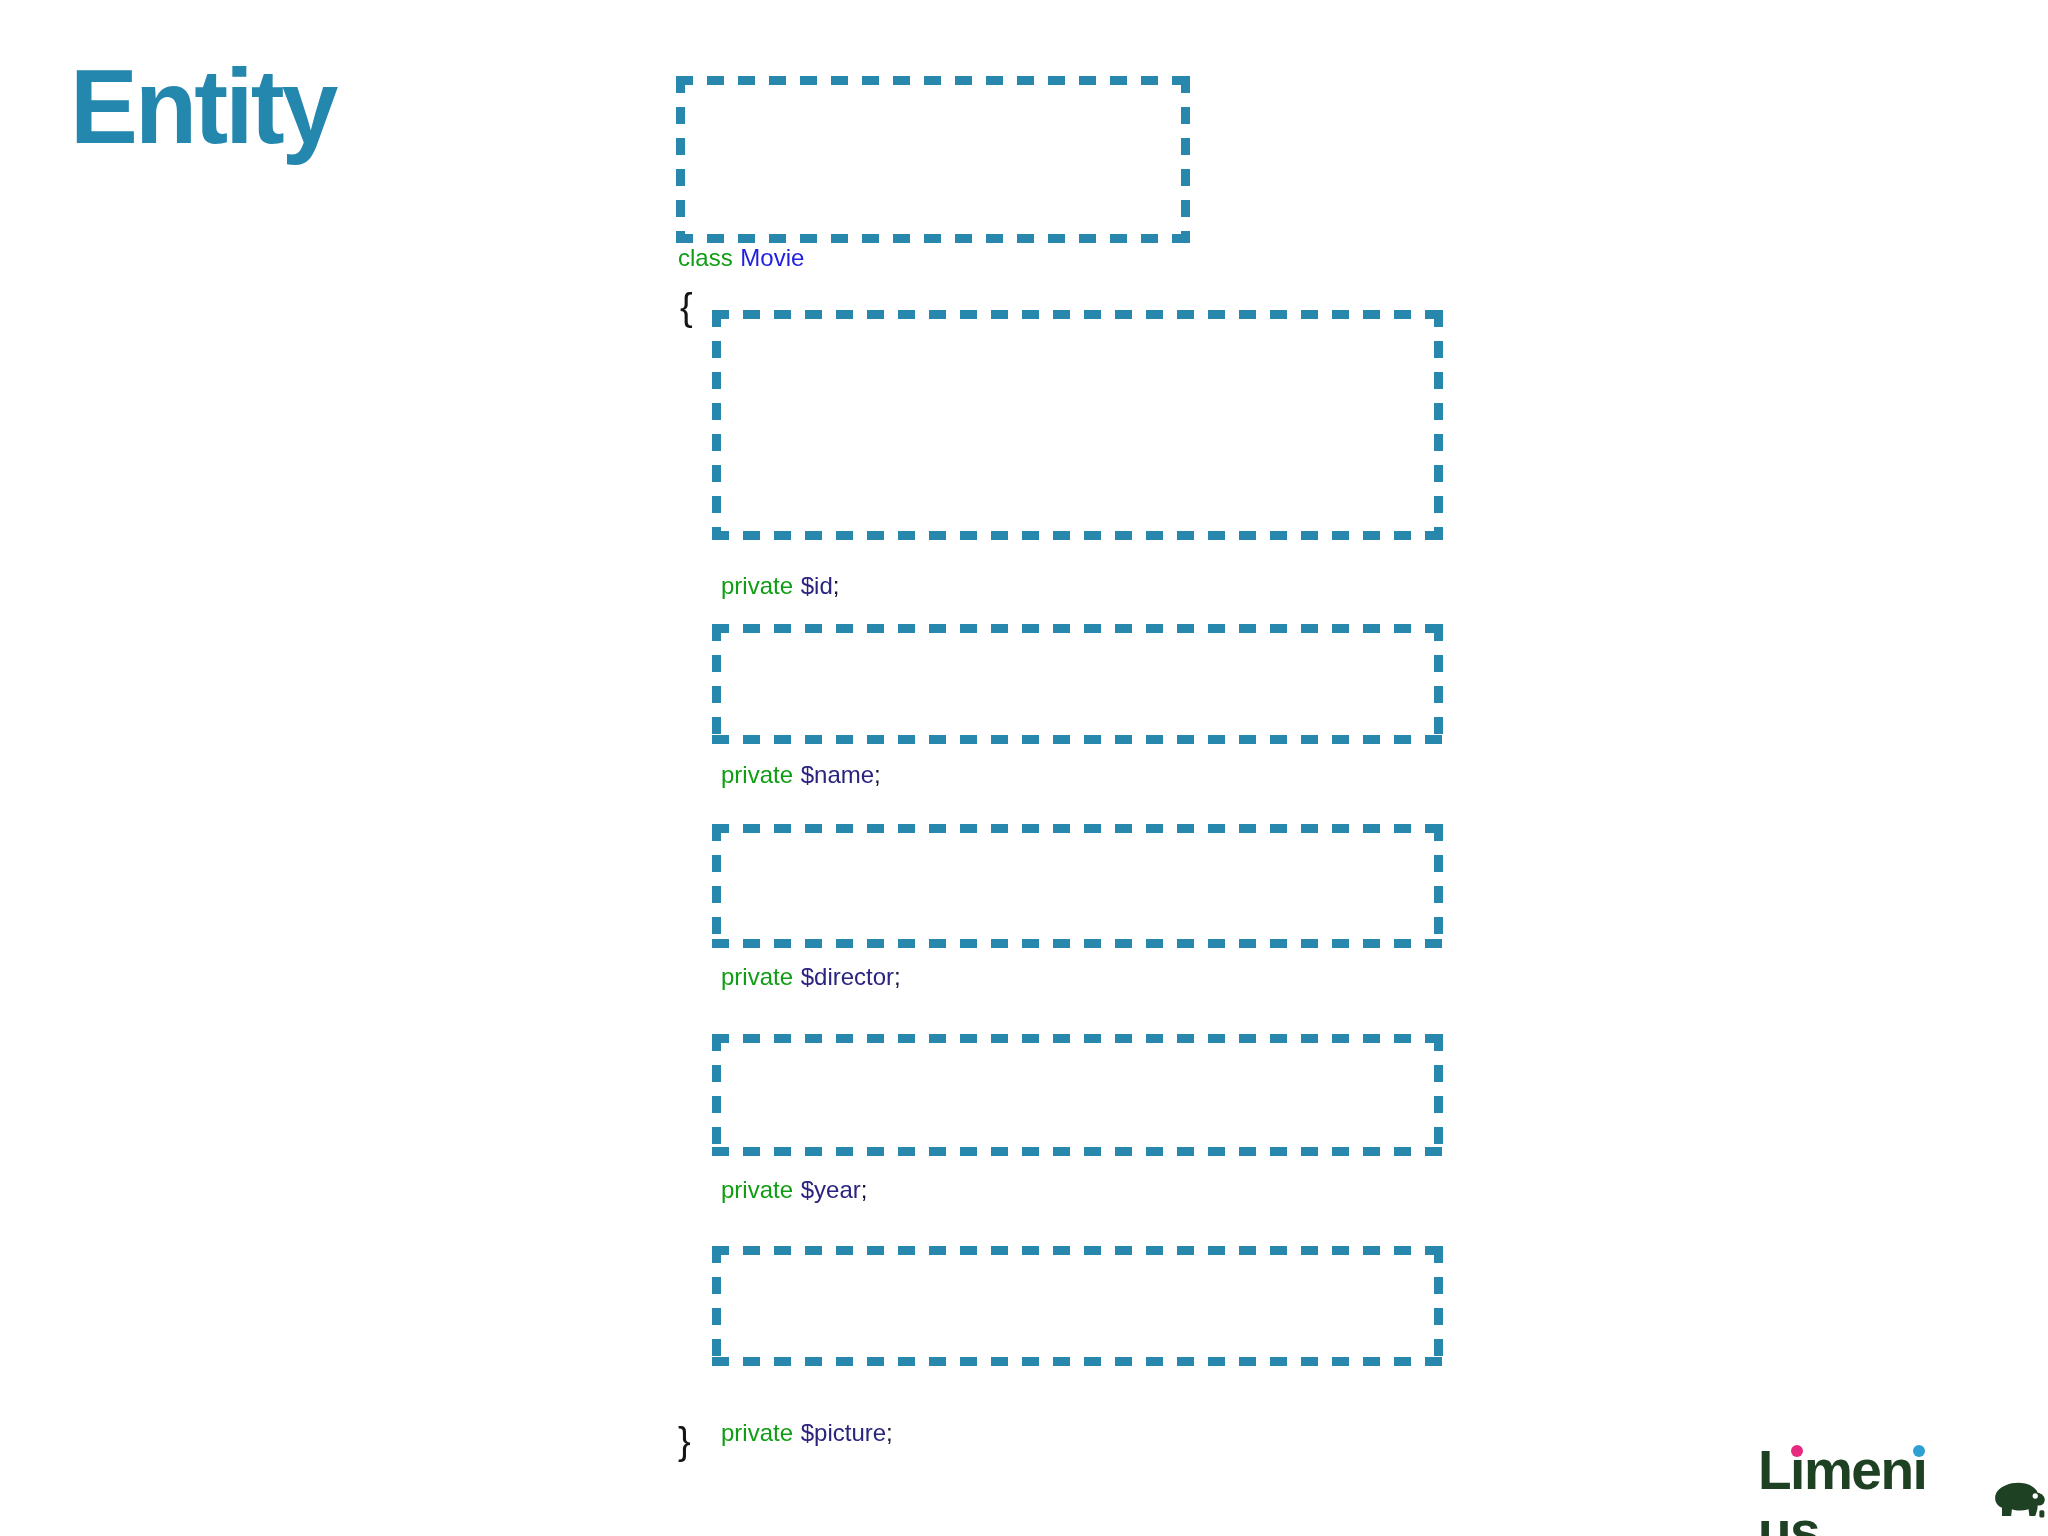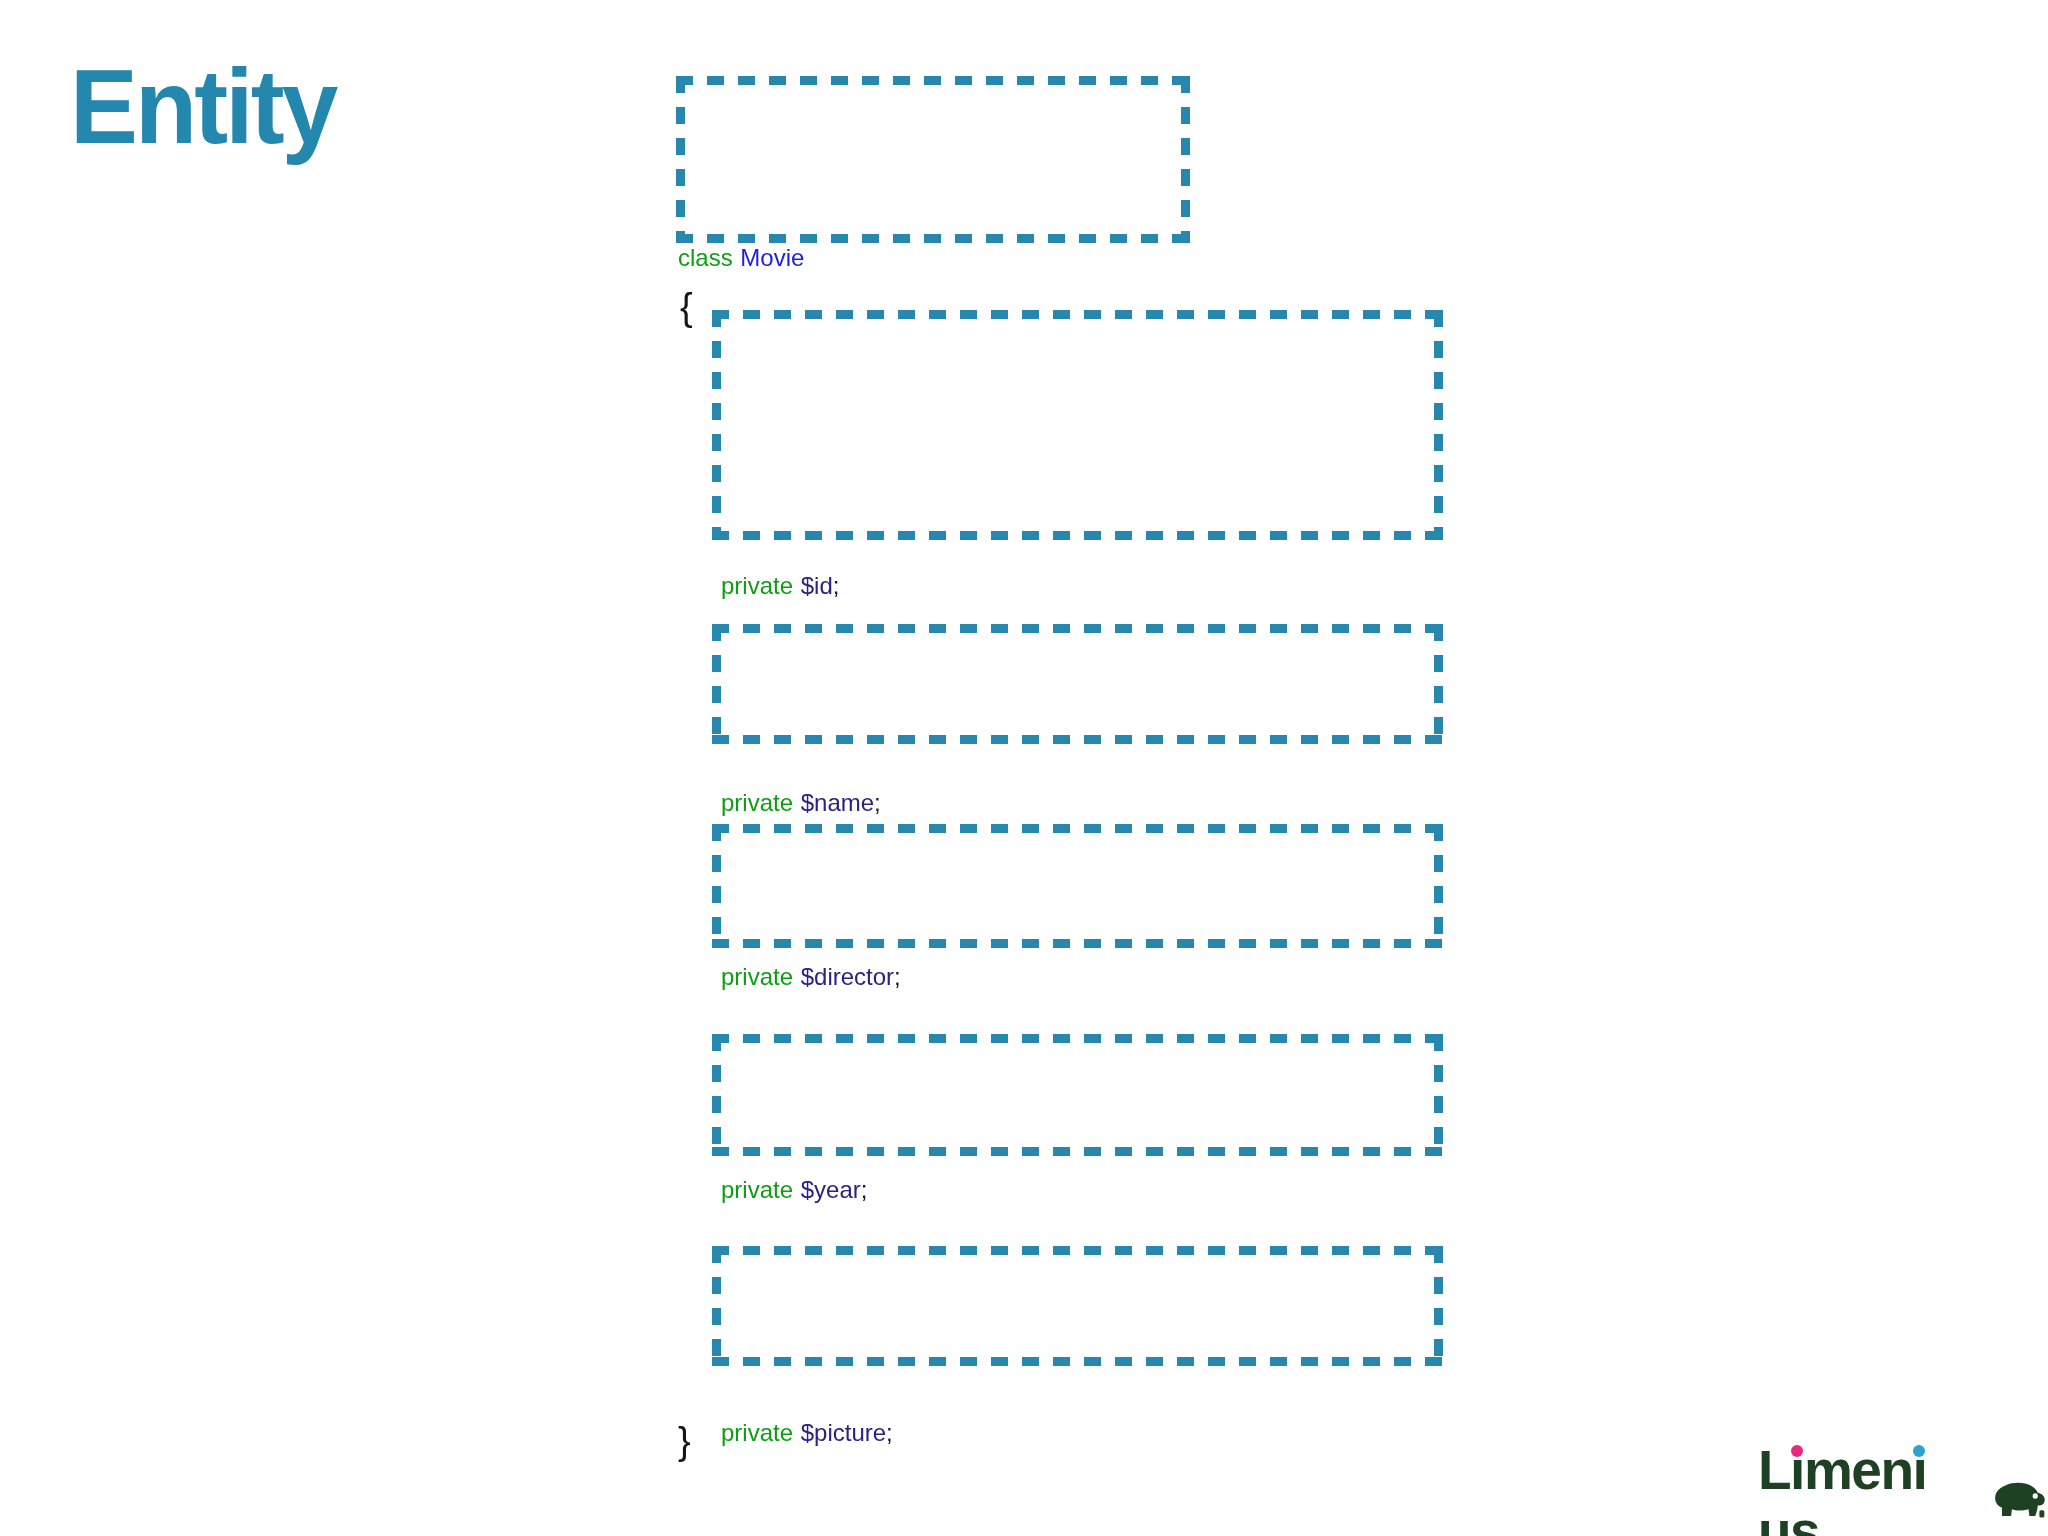--- a/index.html
+++ b/index.html
@@ -62,21 +62,21 @@
   }
   .kw{color:var(--keyword-green);margin-right:0.32em;}
   .cls{color:var(--class-blue);}
   .var{color:var(--variable-navy);}
   .term{color:var(--terminator);}
   .brace{font-size:38px;color:var(--brace);}
 
   .l-class{left:678px;top:243px;}
   .l-open{left:680px;top:284px;}
   .l-id{left:721px;top:548px;margin-top:23px;}
-  .l-name{left:721px;top:788px;}
+  .l-name{left:721px;top:760px;}
   .l-director{left:721px;top:962px;text-align:center;}
   .l-year{left:721px;top:1175px;}
   .l-picture{left:721px;top:1386px;margin-top:32px;}
   .l-close{left:678px;top:1418px;}
 
   .logo{
     position:absolute;
     left:1758px;top:1440px;
     display:flex;align-items:center;gap:10px;
   }

